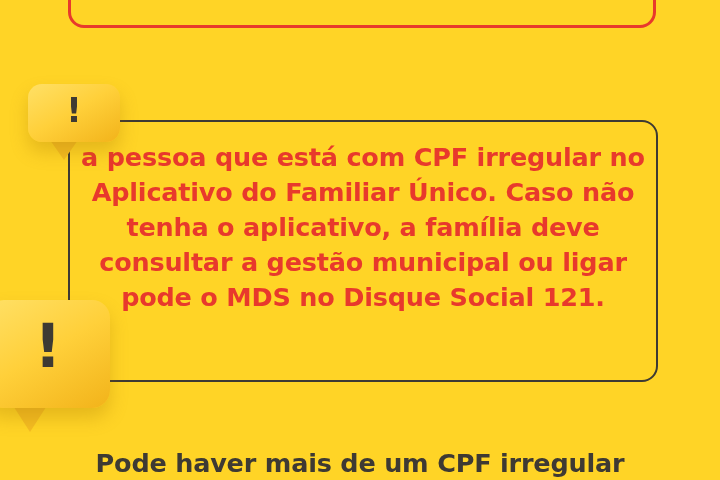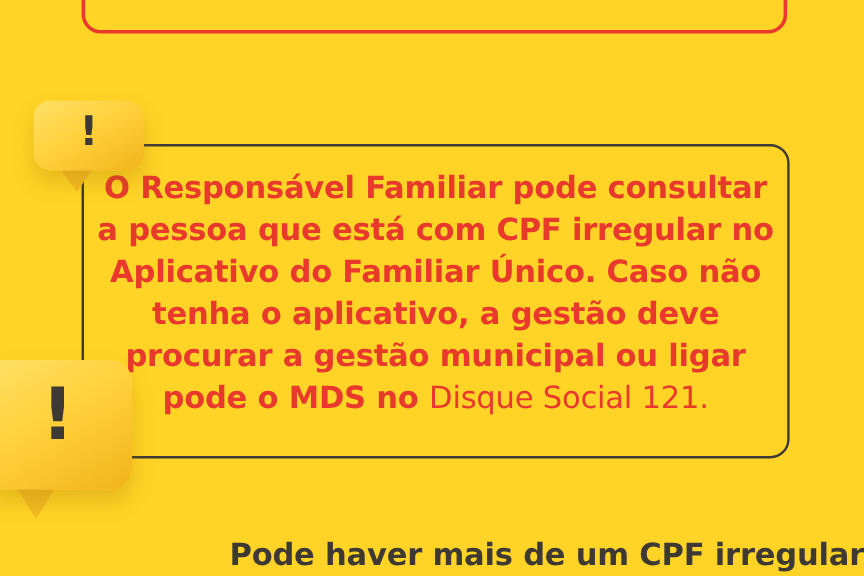--- a/index.html
+++ b/index.html
@@ -53,30 +53,30 @@
     width: 570px;
     text-align: center;
     color: #E8392C;
     font-size: 25.5px;
     font-weight: bold;
     line-height: 35px;
     letter-spacing: -0.2px;
   }
   .main-text .hl {
     color: #E8392C;
-    font-weight: normal;
+    font-weight: bold;
   }
 
   
   .bottom-text {
     position: absolute;
     left: 0;
     top: 446px;
     width: 720px;
-    text-align: right;
+    text-align: center;
     color: #3E3A33;
     font-size: 25.5px;
     font-weight: bold;
     line-height: 34px;
     letter-spacing: -0.2px;
   }
 
   
   .bubble {
     position: absolute;
@@ -140,25 +140,24 @@
 
 <div class="canvas">
 
   <div class="top-card"></div>
 
   <div class="main-card"></div>
 
   <div class="connector"></div>
 
   <div class="main-text">
-    <div>O Responsável Familiar pode consultar</div>
     <div>a pessoa que está com CPF irregular no</div>
     <div>Aplicativo do Familiar Único. Caso não</div>
-    <div>tenha o aplicativo, a gestão deve</div>
-    <div>procurar a gestão municipal ou ligar</div>
+    <div>tenha o aplicativo, a família deve</div>
+    <div>consultar a gestão municipal ou ligar</div>
     <div>
       <span>pode o MDS no </span><span class="hl">Disque Social 121.</span>
     </div>
   </div>
 
   <div class="bubble bubble-1">
     <div class="tail"></div>
     <div class="body"></div>
     <div class="mark">!</div>
   </div>

